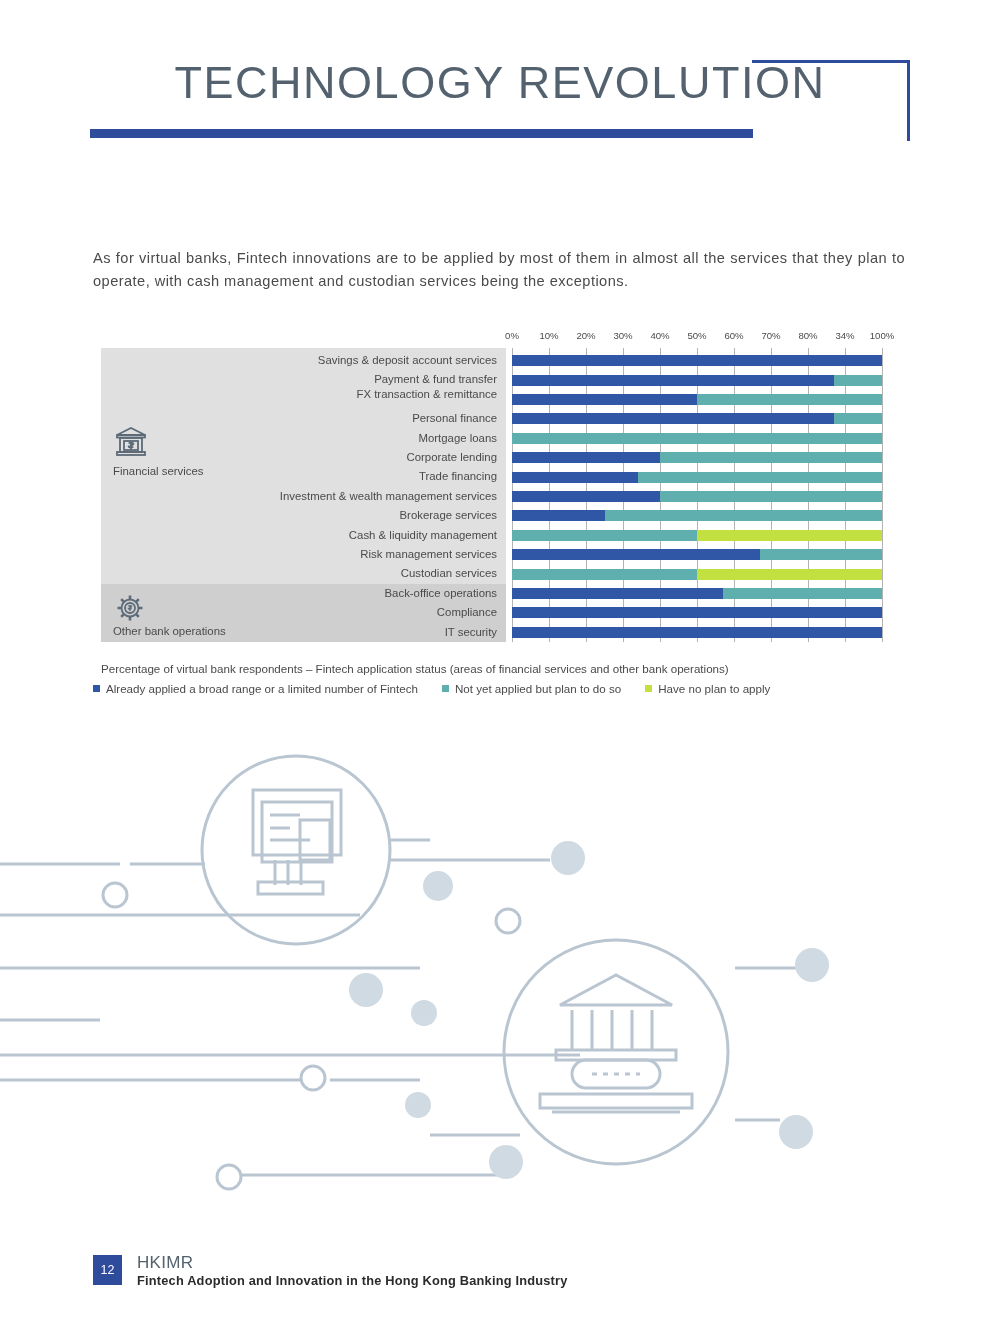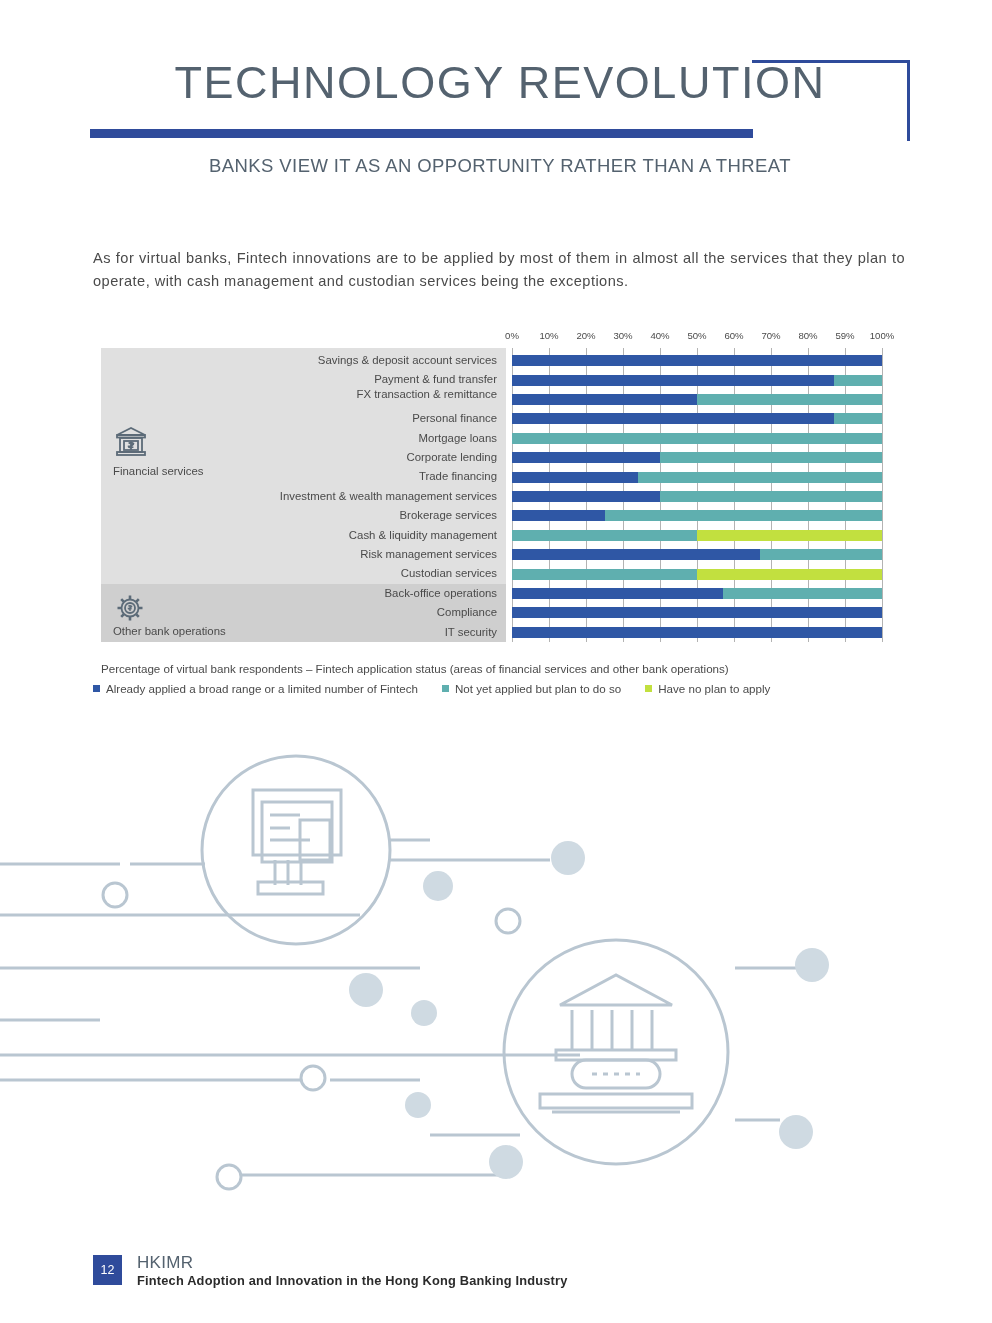--- a/index.html
+++ b/index.html
@@ -237,37 +237,36 @@
 </style>
 </head>
 <body>
 
 <div class="page-header">
   <div class="title-row">
     <div class="page-title">TECHNOLOGY REVOLUTION</div>
     <div class="corner-bracket"></div>
   </div>
   <div class="title-underline"></div>
-  <div class="page-subtitle">BANKS VIEW IT AS AN OPPORTUNITY RATHER THAN A THREAT</div>
 </div>
 
 <p class="intro-paragraph">As for virtual banks, Fintech innovations are to be applied by most of them in almost all the services that they plan to operate, with cash management and custodian services being the exceptions.</p>
 
 <div class="chart-block">
   <div class="axis-labels" id="axis-labels">
       <span class="axis-tick-label" style="left: 6px;">0%</span>
       <span class="axis-tick-label" style="left: 43px;">10%</span>
       <span class="axis-tick-label" style="left: 80px;">20%</span>
       <span class="axis-tick-label" style="left: 117px;">30%</span>
       <span class="axis-tick-label" style="left: 154px;">40%</span>
       <span class="axis-tick-label" style="left: 191px;">50%</span>
       <span class="axis-tick-label" style="left: 228px;">60%</span>
       <span class="axis-tick-label" style="left: 265px;">70%</span>
       <span class="axis-tick-label" style="left: 302px;">80%</span>
-      <span class="axis-tick-label" style="left: 339px;">59%</span>
+      <span class="axis-tick-label" style="left: 339px;">34%</span>
       <span class="axis-tick-label" style="left: 376px;">100%</span>
     </div>
   <div class="chart-body">
     <div class="cat-col" id="cat-col">
         <div class="group-band financial" style="height: 235.8px;">
           <div class="group-icon" style="top: 78px;"><svg width="34" height="32" viewBox="0 0 34 32" fill="none" stroke="#5c6b78" stroke-width="1.8">
               <path d="M3 9 L17 2 L31 9 Z"></path>
               <rect x="3" y="9" width="28" height="2.5"></rect>
               <rect x="6" y="12" width="22" height="14"></rect>
               <rect x="10" y="15" width="14" height="9"></rect>

